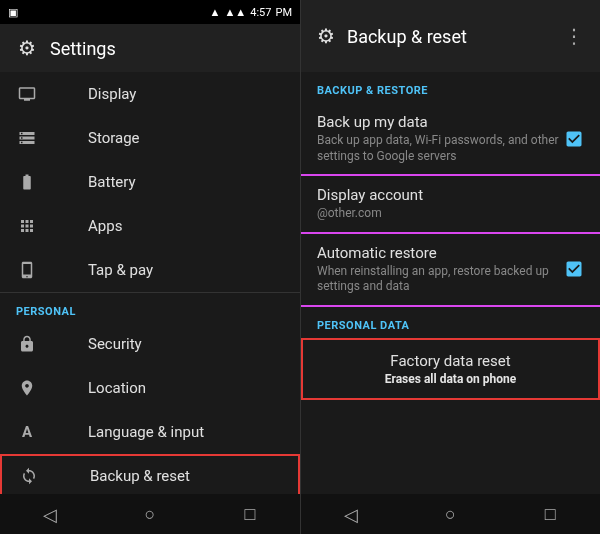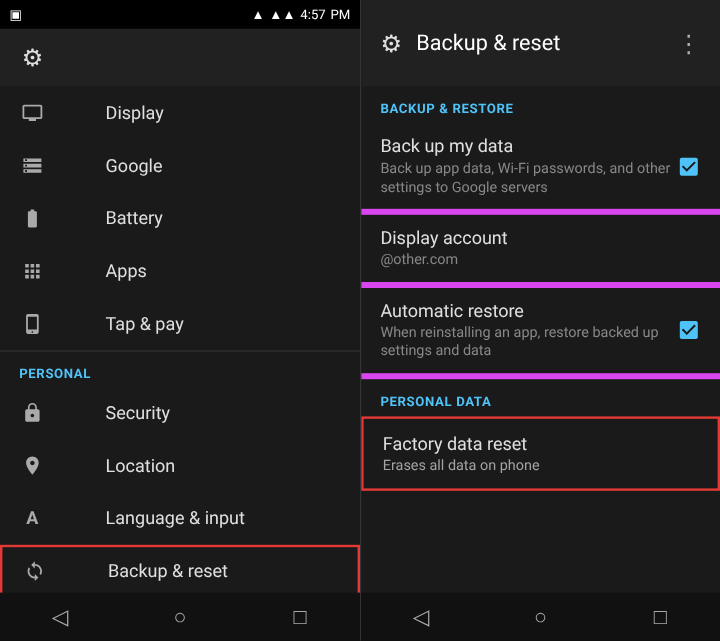--- a/index.html
+++ b/index.html
@@ -176,21 +176,21 @@
     .section-header {
       padding: 12px 16px 6px 16px;
       font-size: 11px;
       color: #4fc3f7;
       letter-spacing: 0.5px;
       font-weight: 700;
     }
 
     .setting-item {
       padding: 10px 16px;
-      border-bottom: 5px solid #d946ef;
+      border-bottom: 2px solid #d946ef;
       display: flex;
       align-items: center;
       justify-content: space-between;
       min-height: 52px;
     }
 
     .setting-item-text {
       flex: 1;
     }
 
@@ -214,31 +214,33 @@
       display: flex;
       align-items: center;
       justify-content: center;
     }
 
     .factory-reset-item {
       padding: 12px 16px;
       border: 2px solid #e53935;
       cursor: pointer;
       min-height: 56px;
+      text-align: center;
     }
 
     .factory-reset-title {
       font-size: 15px;
       color: #e0e0e0;
       margin-bottom: 2px;
     }
 
     .factory-reset-subtitle {
       font-size: 12px;
-      color: #a3a3a3;
+      color: #e5e5e5;
+      font-weight: bold;
     }
   </style>
 </head>
 <body>
 
 <div class="left-panel">
 
   <div class="status-bar">
     <div class="status-bar-left">
       <span>▣</span>
@@ -246,40 +248,41 @@
     <div class="status-bar-right">
       <span>▲</span>
       <span>▲▲</span>
       <span>4:57</span>
       <span>PM</span>
     </div>
   </div>
 
   <div class="settings-header">
     <span class="menu-item-icon" style="color:#e0e0e0;font-size:20px;">⚙</span>
+    <span class="settings-header-title">Settings</span>
   </div>
 
   <div class="menu-list">
 
     <div class="menu-item">
       <span class="menu-item-icon">
         <svg width="18" height="18" viewBox="0 0 24 24" fill="#aaa">
             <path d="M21 3H3c-1.1 0-2 .9-2 2v12c0 1.1.9 2 2 2h5v2h8v-2h5c1.1 0 2-.9 2-2V5c0-1.1-.9-2-2-2zm0 14H3V5h18v12z"></path>
           </svg>
       </span>
       <span class="menu-item-text">Display</span>
     </div>
 
     <div class="menu-item">
       <span class="menu-item-icon">
         <svg width="18" height="18" viewBox="0 0 24 24" fill="#aaa">
             <path d="M2 20h20v-4H2v4zm2-3h2v2H4v-2zM2 4v4h20V4H2zm4 3H4V5h2v2zm-4 7h20v-4H2v4zm2-3h2v2H4v-2z"></path>
           </svg>
       </span>
-      <span class="menu-item-text">Google</span>
+      <span class="menu-item-text">Storage</span>
     </div>
 
     <div class="menu-item">
       <span class="menu-item-icon">
         <svg width="18" height="18" viewBox="0 0 24 24" fill="#aaa">
             <path d="M15.67 4H14V2h-4v2H8.33C7.6 4 7 4.6 7 5.33v15.33C7 21.4 7.6 22 8.33 22h7.33c.74 0 1.34-.6 1.34-1.33V5.33C17 4.6 16.4 4 15.67 4z"></path>
           </svg>
       </span>
       <span class="menu-item-text">Battery</span>
     </div>

